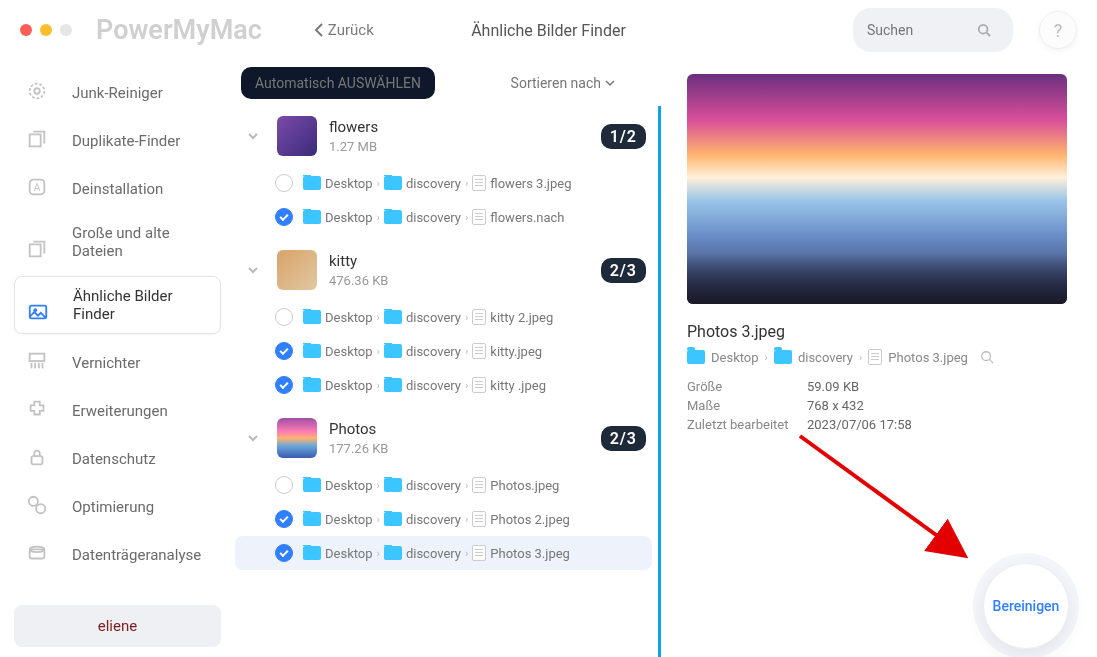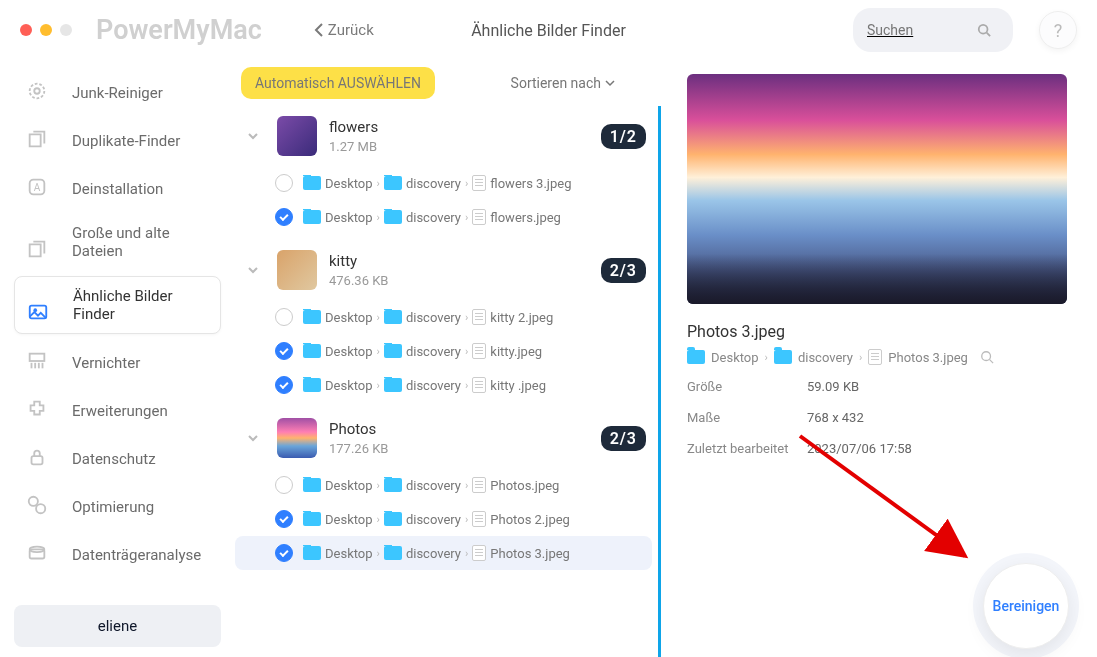--- a/index.html
+++ b/index.html
@@ -7,41 +7,41 @@
 
 
 .titlebar { height:60px; display:flex; align-items:center; padding:0 20px; gap:12px; }
 .traffic { display:flex; gap:8px; }
 .dot { width:12px; height:12px; border-radius:50%; }
 .dot.red{background:#ff5f56} .dot.yellow{background:#ffbd2e} .dot.green{background:#e6e6e6}
 .app-name { color:#d0d0d0; font-size:27px; font-weight:600; margin-left:12px; }
 .back { display:flex; align-items:center; gap:4px; color:#7a7a7a; font-size:15px; margin-left:40px; cursor:pointer; }
 .back svg{width:10px;height:14px}
 .title { position:absolute; left:50%; transform:translateX(-50%); color:#555; font-size:16px; }
-.search { margin-left:auto; display:flex; align-items:center; background:#f0f1f5; border-radius:18px; padding:0 14px; height:44px; width:160px;text-decoration:underline; }
+.search { margin-left:auto; display:flex; align-items:center; background:#f0f1f5; border-radius:18px; padding:0 14px; height:44px; width:160px; }
 .search input{border:none;background:none;outline:none;font-size:14px;color:#888;width:110px}
 .search svg{width:14px;height:14px;color:#aaa}
 .help { margin-left:14px; width:38px; height:38px; border-radius:50%; background:#fcfcfd; border:1px solid #eee; box-shadow:0 2px 6px rgba(0,0,0,0.05); display:flex; align-items:center; justify-content:center; color:#bbb; font-size:18px; }
 
 .layout { display:flex; height:calc(100% - 60px); }
 
 
 .sidebar { width:235px; padding:10px 14px; display:flex; flex-direction:column; }
 .nav { flex:1; display:flex; flex-direction:column; gap:6px; }
 .nav-item { display:flex; align-items:flex-end; gap:24px; padding:10px 12px; border-radius:8px; color:#6b6b6b; font-size:15px; cursor:pointer; }
 .nav-item.active { background:#fff; border:1px solid #e5e5e5; box-shadow:0 1px 3px rgba(0,0,0,0.04); color:#333; }
 .nav-item.active .nav-icon{color:#2f7fff}
 .nav-icon { width:22px; height:22px; color:#c3c3c3; display:flex; align-items:center; justify-content:center; }
 .nav-icon svg{width:22px;height:22px}
-.user-btn { background:#eef0f4; border-radius:8px; height:42px; display:flex; align-items:center; justify-content:center; color:#0f172a; font-size:15px; margin-top:auto; }
+.user-btn { background:#eef0f4; border-radius:8px; height:42px; display:flex; align-items:center; justify-content:center; color:#7f1d1d; font-size:15px; margin-top:auto; }
 
 
 .mid { flex:1; min-width:0; padding-right:6px; }
 .toolbar { display:flex; align-items:center; height:46px; padding:0 6px; gap:20px; }
-.auto-select { background:#fde047; border-radius:10px; padding:8px 14px; color:#777; font-size:14px; }
+.auto-select { background:#0f172a; border-radius:10px; padding:8px 14px; color:#777; font-size:14px; }
 .sort { color:#777; font-size:14px; display:flex; align-items:center; gap:4px; margin-left:auto; margin-right:40px; }
 .sort svg{width:10px;height:10px}
 .list { overflow-y:auto; height:calc(100% - 46px); padding-right:6px; border-right:3px solid #0ea5e9; }
 
 .group { margin-bottom:6px; }
 .g-head { display:flex; align-items:center; padding:10px 6px; gap:12px; }
 .chev { width:24px; display:flex; justify-content:center; color:#bbb; cursor:pointer; }
 .chev svg{width:12px;height:12px}
 .thumb { width:40px; height:40px; border-radius:6px; background:#777; }
 .thumb.flowers{background:linear-gradient(135deg,#7b4ba8,#3a2b7a)}
@@ -64,21 +64,21 @@
 .fic::after{content:"";position:absolute;left:2px;right:2px;top:3px;height:1px;background:#ccc;box-shadow:0 3px 0 #ccc,0 6px 0 #ccc}
 .car{color:#bbb;font-size:11px}
 
 
 .right { width:430px; padding:14px 30px 14px 20px; position:relative; }
 .preview { width:100%; height:230px; border-radius:6px; background:linear-gradient(180deg,#6b2f7f 0%,#d94f9a 20%,#ffb36e 35%,#fff0d9 45%,#9ac5e8 55%,#6a8fc8 70%,#4a5b8a 85%,#2a3050 100%); position:relative; overflow:hidden; margin-bottom:18px; }
 .preview::after{content:"";position:absolute;left:0;right:0;bottom:0;height:50px;background:linear-gradient(180deg,transparent,#1a1a2a);}
 .fname { color:#333; font-size:16px; margin-bottom:8px; }
 .fpath { display:flex; align-items:center; gap:6px; font-size:13px; color:#888; margin-bottom:14px; }
 .fpath .fld{width:18px;height:14px}
-.meta { display:grid; grid-template-columns:120px 1fr; row-gap:16px; font-size:13px; color:#888; }
+.meta { display:grid; grid-template-columns:120px 1fr; row-gap:4px; font-size:13px; color:#888; }
 .meta .v{color:#666}
 
 .clean { position:absolute; right:28px; bottom:8px; width:86px; height:86px; border-radius:50%; background:#fff; border:1px solid #eee; box-shadow:0 6px 20px rgba(0,0,0,0.08),0 0 0 10px #f4f6fb; display:flex; align-items:center; justify-content:center; color:#2f7fff; font-size:14px; font-weight:500; cursor:pointer; }
 
 .arrow{position:absolute;left:790px;top:426px;pointer-events:none}
 </style>
 </head>
 <body>
 
 <div class="titlebar">
@@ -244,21 +244,21 @@
           <div class="row">
             <span class="cb on"></span>
             <div class="path">
               <span class="fld"></span>
               <span>Desktop</span>
               <span class="car">›</span>
               <span class="fld"></span>
               <span>discovery</span>
               <span class="car">›</span>
               <span class="fic"></span>
-              <span>flowers.jpeg</span>
+              <span>flowers.nach</span>
             </div>
           </div>
         </div>
         <div class="group">
           <div class="g-head">
             <span class="chev">
               <svg viewBox="0 0 12 12">
                 <path d="M2 4l4 4 4-4" fill="none" stroke="currentColor" stroke-width="2"></path>
               </svg>
             </span>

